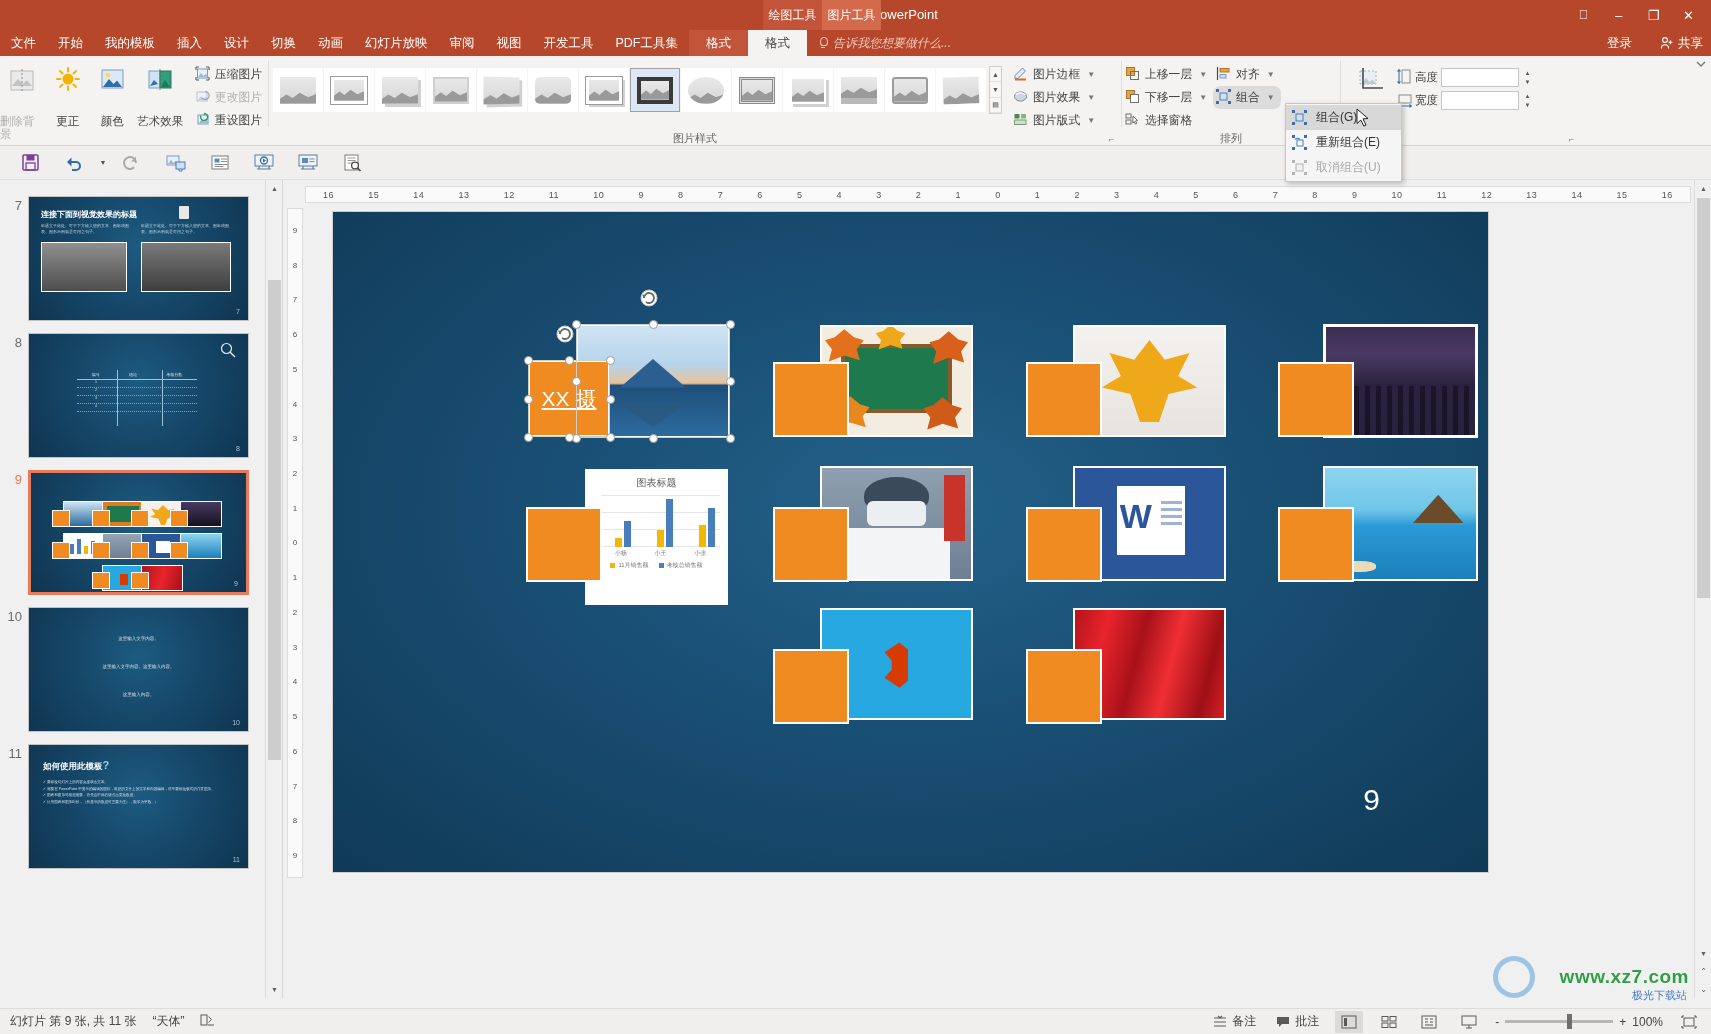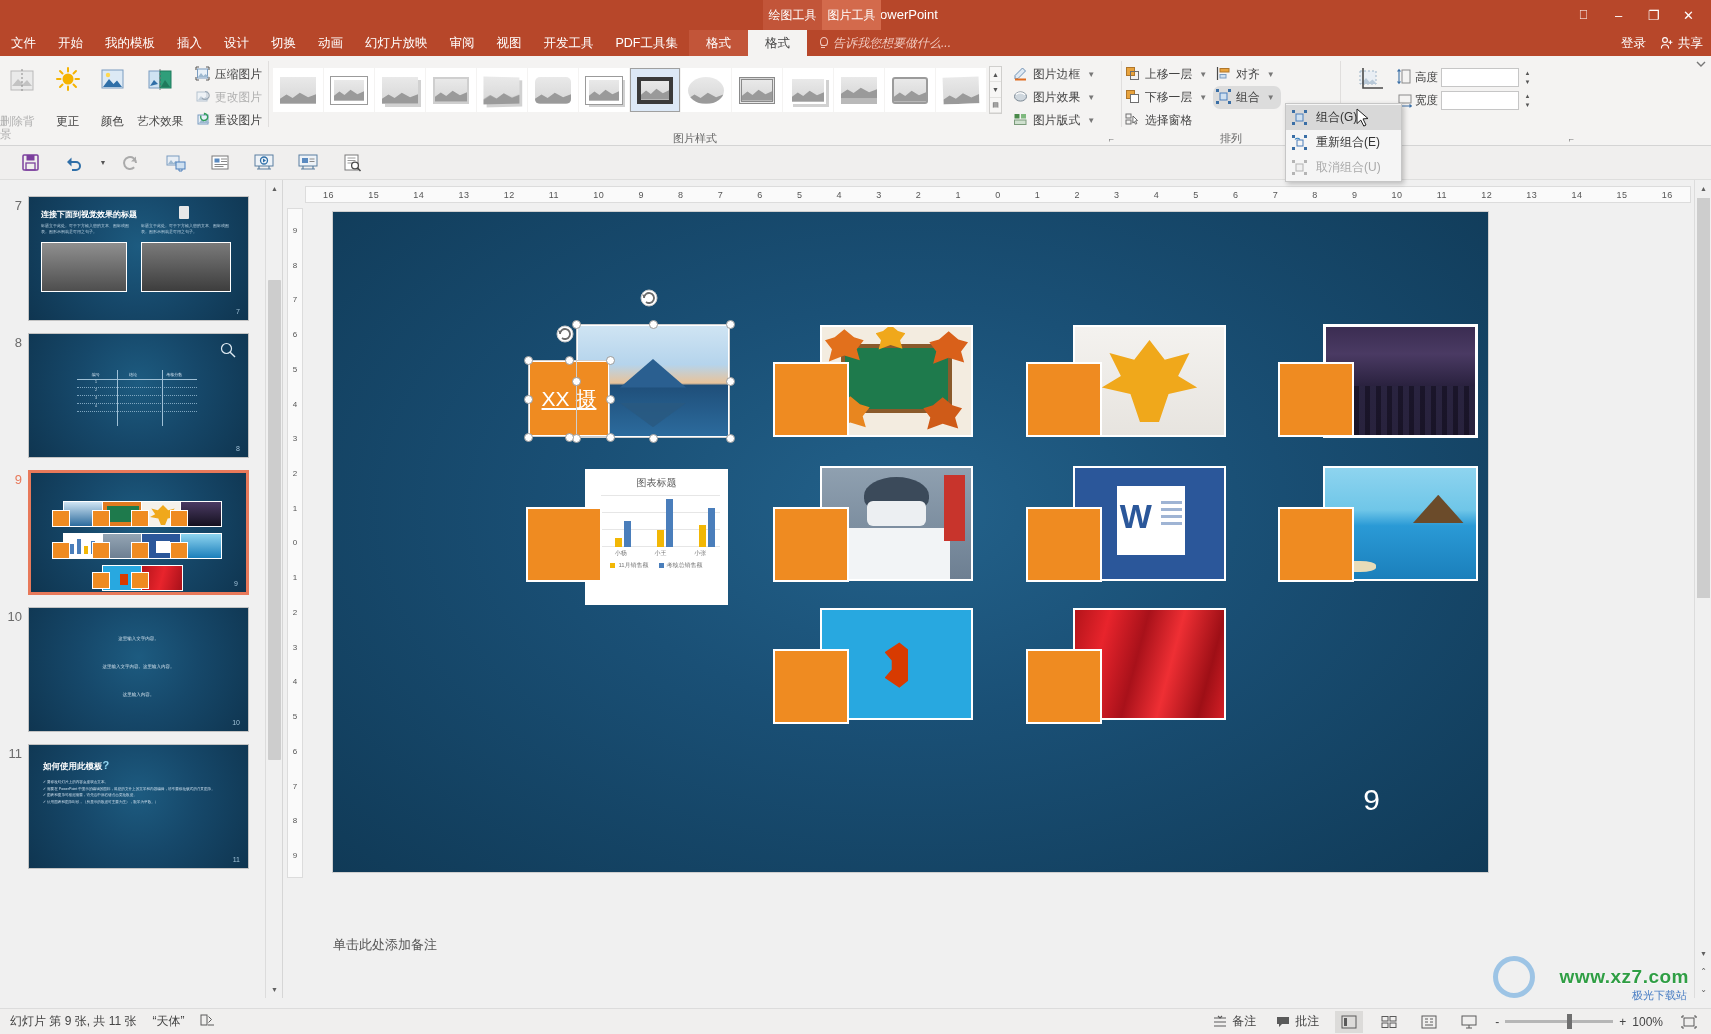--- a/index.html
+++ b/index.html
@@ -45,21 +45,21 @@
   }
   .bulb{ width:12px; height:12px; position:relative; }
   .bulb::before{
     content:""; position:absolute; left:3px; top:0; width:6px; height:7px;
     border:1.2px solid #f1c9bf; border-radius:50% 50% 40% 40%;
   }
   .bulb::after{
     content:""; position:absolute; left:4px; top:8px; width:4px; height:1.2px; background:#f1c9bf;
     box-shadow:0 2px 0 #f1c9bf;
   }
-  .menu-right{ position:absolute; right:8px; top:0; height:26px; display:flex; align-items:center; gap:14px; }
+  .menu-right{ position:absolute; right:8px; top:0; height:26px; display:flex; align-items:center; gap:28px; }
   .menu-right .lnk{ color:#fff; font-size:12.5px; }
   .share-btn{ display:flex; align-items:center; gap:4px; color:#fff; font-size:12.5px; }
 
   
   .ribbon{
     position:relative; height:90px; background:#f4f3f2; border-bottom:1px solid #d4d4d4;
     display:flex;
   }
   .rgroup{ position:relative; height:90px; display:flex; flex-direction:column; }
   .rgroup-body{ flex:1; display:flex; align-items:flex-start; padding-top:4px; }
@@ -1097,23 +1097,20 @@
         <div class="handle" style="left:190.5px;top:220.5px;"></div>
         <div class="handle" style="left:231.5px;top:220.5px;"></div>
         <div class="handle" style="left:272.5px;top:220.5px;"></div>
         <svg class="rot" style="left:223px;top:113px;" viewBox="0 0 18 18">
           <circle cx="9" cy="9" r="8" fill="#fff" stroke="#c8c8c8"></circle>
           <path d="M4 9a5 5 0 1 1 2 4" fill="none" stroke="#6b6b6b" stroke-width="1.8"></path>
           <path d="M2 5.5l3.6.6-1.4 3.2z" fill="#6b6b6b"></path>
         </svg>
       </div>
 
-      <div class="notes">
-        <span>单击此处添加备注</span>
-      </div>
 
       <div class="rscroll">
         <div style="position:absolute;left:0;top:0;width:17px;height:17px;display:flex;align-items:center;justify-content:center;font-size:7px;color:#606060;">▲</div>
         <div style="position:absolute;left:2px;top:18px;width:13px;height:400px;background:#cdcdcd;"></div>
         <div style="position:absolute;left:0;bottom:36px;width:17px;height:17px;display:flex;align-items:center;justify-content:center;font-size:7px;color:#606060;">▼</div>
         <div style="position:absolute;left:0;bottom:18px;width:17px;height:17px;display:flex;align-items:center;justify-content:center;font-size:8px;color:#606060;">⌃</div>
         <div style="position:absolute;left:0;bottom:0;width:17px;height:17px;display:flex;align-items:center;justify-content:center;font-size:8px;color:#606060;">⌄</div>
       </div>
     </div>
   </div>

